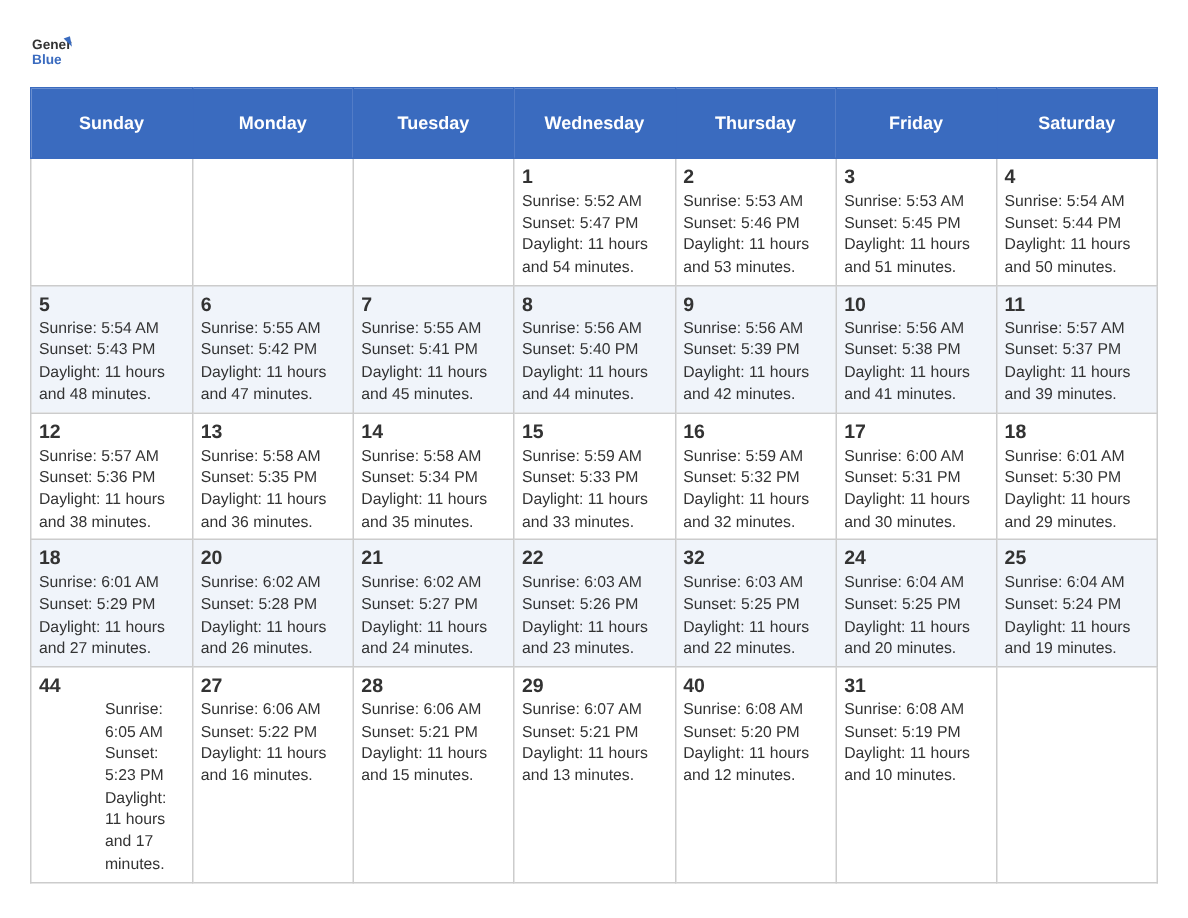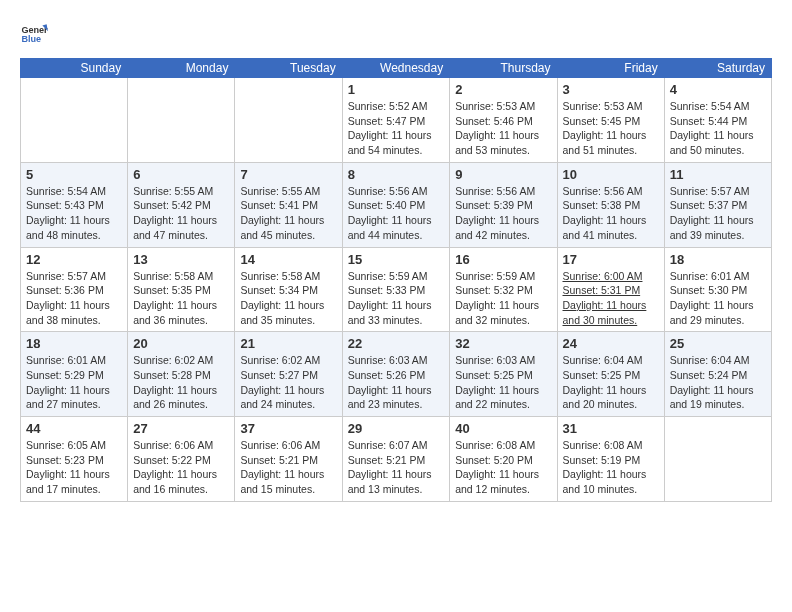--- a/index.html
+++ b/index.html
@@ -44,24 +44,24 @@
       color: #555;
     }
     table {
       width: 100%;
       border-collapse: collapse;
       font-size: 11px;
     }
     thead tr th {
       background-color: #3a6bbf;
       color: #fff;
-      text-align: right;
-      padding: 2px 6px;
+      text-align: center;
+      padding: 16px 6px;
       font-size: 12px;
-      font-weight: normal;
+      font-weight: bold;
       border: 1px solid #3a6bbf;
     }
     tbody tr td {
       border: 1px solid #ccc;
       vertical-align: top;
       padding: 4px 5px;
       min-height: 80px;
       height: 80px;
       width: 108px;
     }
@@ -219,21 +219,21 @@
 Daylight: 11 hours and 33 minutes.</div>
         </td>
         <td>
           <div class="day-number">16</div>
           <div class="day-info" style="white-space: pre-line;">Sunrise: 5:59 AM
 Sunset: 5:32 PM
 Daylight: 11 hours and 32 minutes.</div>
         </td>
         <td>
           <div class="day-number">17</div>
-          <div class="day-info" style="white-space: pre-line; text-decoration: underline;">Sunrise: 6:00 AM
+          <div class="day-info" style="white-space: pre-line;">Sunrise: 6:00 AM
 Sunset: 5:31 PM
 Daylight: 11 hours and 30 minutes.</div>
         </td>
         <td>
           <div class="day-number">18</div>
           <div class="day-info" style="white-space: pre-line;">Sunrise: 6:01 AM
 Sunset: 5:30 PM
 Daylight: 11 hours and 29 minutes.</div>
         </td>
       </tr>
@@ -277,32 +277,32 @@
         <td>
           <div class="day-number">25</div>
           <div class="day-info" style="white-space: pre-line;">Sunrise: 6:04 AM
 Sunset: 5:24 PM
 Daylight: 11 hours and 19 minutes.</div>
         </td>
       </tr>
       <tr>
         <td>
           <div class="day-number">44</div>
-          <div class="day-info" style="white-space: pre-line;">Sunrise: 6:05 AM
+          <div class="day-info" style="white-space: pre-line; margin-left: 44px;">Sunrise: 6:05 AM
 Sunset: 5:23 PM
 Daylight: 11 hours and 17 minutes.</div>
         </td>
         <td>
           <div class="day-number">27</div>
           <div class="day-info" style="white-space: pre-line;">Sunrise: 6:06 AM
 Sunset: 5:22 PM
 Daylight: 11 hours and 16 minutes.</div>
         </td>
         <td>
-          <div class="day-number">37</div>
+          <div class="day-number">28</div>
           <div class="day-info" style="white-space: pre-line;">Sunrise: 6:06 AM
 Sunset: 5:21 PM
 Daylight: 11 hours and 15 minutes.</div>
         </td>
         <td>
           <div class="day-number">29</div>
           <div class="day-info" style="white-space: pre-line;">Sunrise: 6:07 AM
 Sunset: 5:21 PM
 Daylight: 11 hours and 13 minutes.</div>
         </td>

